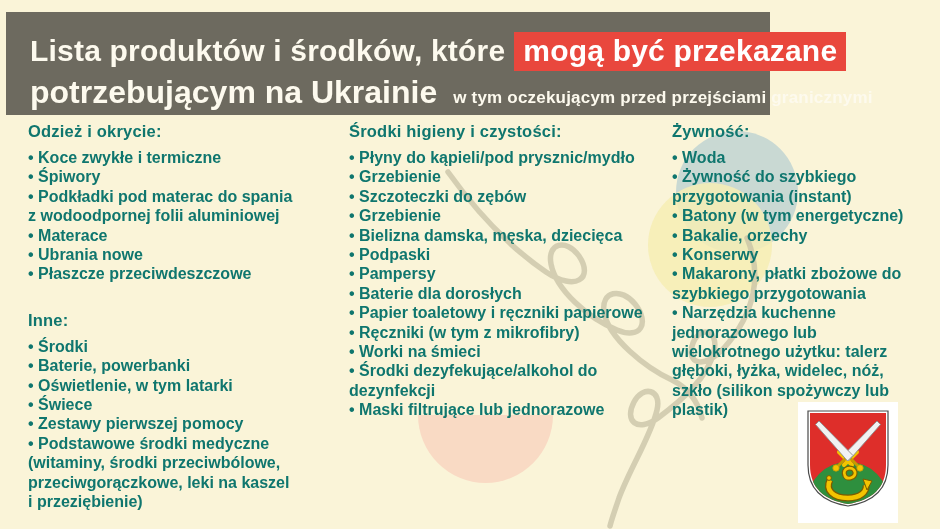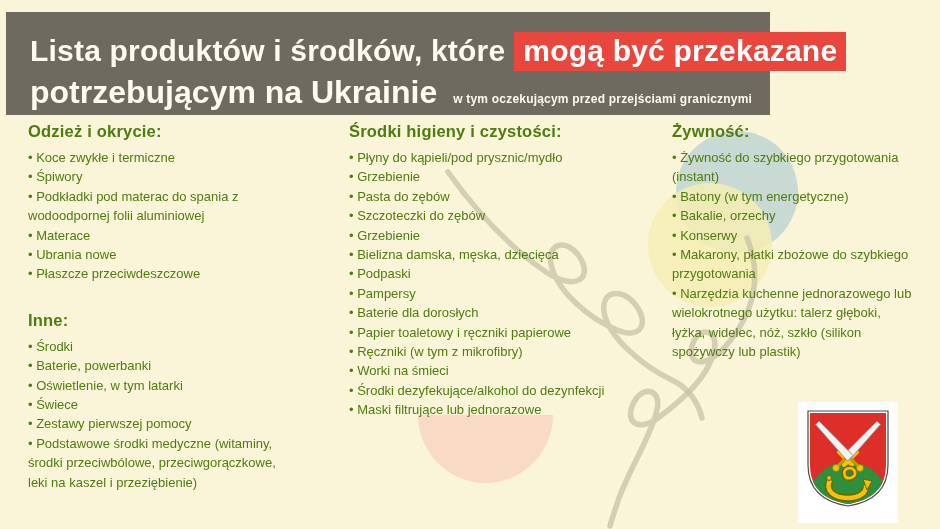--- a/index.html
+++ b/index.html
@@ -4,36 +4,36 @@
 <style>
   html,body{margin:0;padding:0;}
   body{font-family:"Liberation Sans", sans-serif; background:#e8e4d4;}
   .page{position:relative;width:940px;height:529px;background:#FAF4D8;overflow:hidden;}
 
   
   .header{position:absolute;left:6px;top:12px;width:764px;height:103px;background:#6D6A5F;color:#FDFAEE;padding:0 0 0 22px;box-sizing:border-box;z-index:2;}
   .h-line1{position:absolute;left:24px;top:22px;font-size:30px;font-weight:700;letter-spacing:.2px;white-space:nowrap;}
   .h-line1 .hl{background:#E9473D;color:#FFFFFF;padding:2px 9px 4px 9px;margin-left:9px;}
   .h-line2{position:absolute;left:24px;top:62px;font-size:32px;font-weight:700;white-space:nowrap;}
-  .h-small{font-size:12px;font-weight:700;margin-left:16px;letter-spacing:.2px;}
+  .h-small{font-size:17px;font-weight:700;margin-left:16px;letter-spacing:.2px;}
 
   
   .circle-blue{position:absolute;left:676px;top:131px;width:122px;height:122px;border-radius:50%;background:#C9D9D3;z-index:0;}
   .circle-yellow{position:absolute;left:648px;top:183px;width:124px;height:124px;border-radius:50%;background:#F6EDB4;opacity:.85;z-index:0;}
   .half-disc-pink{position:absolute;left:418px;top:415px;width:135px;height:68px;background:#F9DAC4;border-radius:0 0 50% 50% / 0 0 100% 100%;z-index:0;}
   .doodles{position:absolute;left:0;top:0;z-index:1;pointer-events:none;}
 
   
-  .col{position:absolute;top:122px;color:#4d7c0f;z-index:2;}
+  .col{position:absolute;top:122px;color:#0f766e;z-index:2;}
   .col1{left:28px;width:268px;}
   .col2{left:349px;width:322px;}
   .col3{left:672px;width:242px;}
   .section + .section{margin-top:27px;}
   .section-heading{font-size:16.5px;font-weight:700;margin-bottom:7px;letter-spacing:.2px;}
-  .list-item{font-size:13px;line-height:19.4px;font-weight:400;}
+  .list-item{font-size:16px;line-height:19.4px;font-weight:700;}
 
   
   .emblem-box{position:absolute;left:798px;top:402px;width:100px;height:121px;background:#FFFFFF;z-index:3;display:flex;justify-content:center;}
   .emblem-box svg{margin-top:6px;}
 </style>
 </head>
 <body>
 
 <div class="page">
 
@@ -75,37 +75,37 @@
         <div class="list-item">• Świece</div>
         <div class="list-item">• Zestawy pierwszej pomocy</div>
         <div class="list-item">• Podstawowe środki medyczne (witaminy, środki przeciwbólowe, przeciwgorączkowe, leki na kaszel i przeziębienie)</div>
       </div>
     </div>
   <div class="col col2">
       <div class="section">
         <div class="section-heading">Środki higieny i czystości:</div>
         <div class="list-item">• Płyny do kąpieli/pod prysznic/mydło</div>
         <div class="list-item">• Grzebienie</div>
-        <div class="list-item">• Pasta do zębów</div>
         <div class="list-item">• Szczoteczki do zębów</div>
         <div class="list-item">• Grzebienie</div>
         <div class="list-item">• Bielizna damska, męska, dziecięca</div>
         <div class="list-item">• Podpaski</div>
         <div class="list-item">• Pampersy</div>
         <div class="list-item">• Baterie dla dorosłych</div>
         <div class="list-item">• Papier toaletowy i ręczniki papierowe</div>
         <div class="list-item">• Ręczniki (w tym z mikrofibry)</div>
         <div class="list-item">• Worki na śmieci</div>
         <div class="list-item">• Środki dezyfekujące/alkohol do dezynfekcji</div>
         <div class="list-item">• Maski filtrujące lub jednorazowe</div>
       </div>
     </div>
   <div class="col col3">
       <div class="section">
         <div class="section-heading">Żywność:</div>
+        <div class="list-item">• Woda</div>
         <div class="list-item">• Żywność do szybkiego przygotowania (instant)</div>
         <div class="list-item">• Batony (w tym energetyczne)</div>
         <div class="list-item">• Bakalie, orzechy</div>
         <div class="list-item">• Konserwy</div>
         <div class="list-item">• Makarony, płatki zbożowe do szybkiego przygotowania</div>
         <div class="list-item">• Narzędzia kuchenne jednorazowego lub wielokrotnego użytku: talerz głęboki, łyżka, widelec, nóż, szkło (silikon spożywczy lub plastik)</div>
       </div>
     </div>
 
   <div class="emblem-box">

